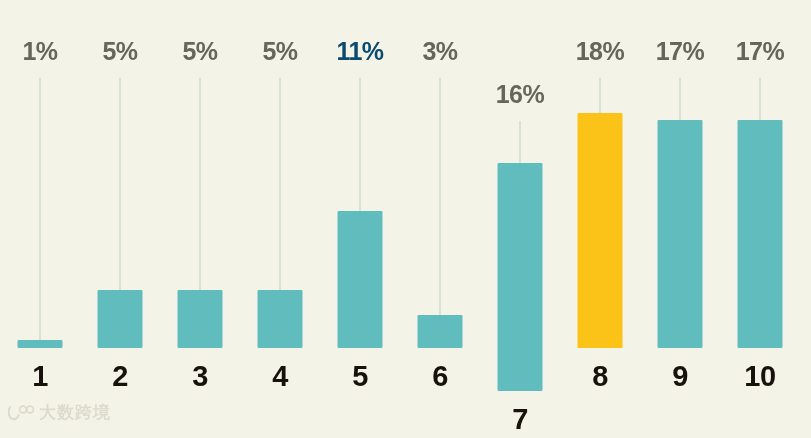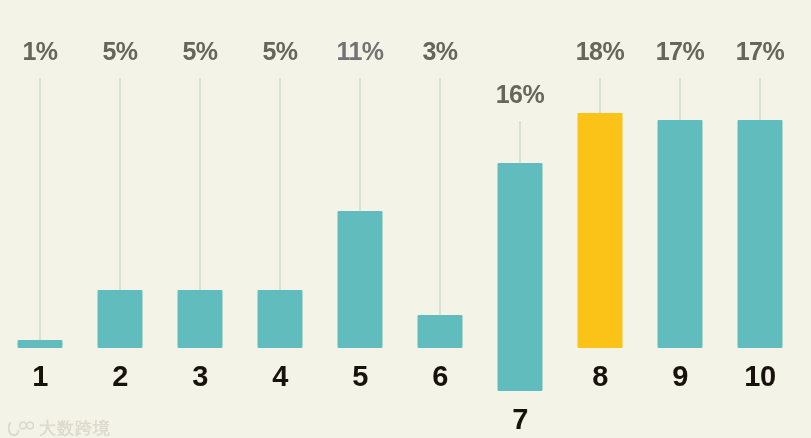--- a/index.html
+++ b/index.html
@@ -87,21 +87,21 @@
     color: #18120c;
     letter-spacing: -0.5px;
     line-height: 36px;
     white-space: nowrap;
   }
 
   
   .watermark {
     position: absolute;
     left: 8px;
-    bottom: 0;
+    bottom: 16px;
     display: flex;
     align-items: center;
     gap: 5px;
     opacity: 0.22;
     pointer-events: none;
   }
   .watermark-mark {
     width: 26px;
     height: 18px;
     position: relative;
@@ -143,21 +143,21 @@
     </div>
 
     <div class="bar-group" style="left:240px; width:80px;">
       <div class="value-label" style="color: rgb(102, 102, 90);">5%</div>
       <div class="leader-line" style="top: 78px; height: 212px; background: rgb(189, 210, 182);"></div>
       <div class="bar teal" style="top: 290px; height: 58px; background: rgb(97, 189, 189);"></div>
       <div class="cat-label" style="color: rgb(24, 18, 12);">4</div>
     </div>
 
     <div class="bar-group" style="left:320px; width:80px;">
-      <div class="value-label" style="color: #737373;">11%</div>
+      <div class="value-label" style="color: #0c4a6e;">11%</div>
       <div class="leader-line" style="top: 78px; height: 133px; background: rgb(189, 210, 182);"></div>
       <div class="bar teal" style="top: 211px; height: 137px; background: rgb(97, 189, 189);"></div>
       <div class="cat-label" style="color: rgb(24, 18, 12);">5</div>
     </div>
 
     <div class="bar-group" style="left:400px; width:80px;">
       <div class="value-label" style="color: rgb(102, 102, 90);">3%</div>
       <div class="leader-line" style="top: 78px; height: 237px; background: rgb(189, 210, 182);"></div>
       <div class="bar teal" style="top: 315px; height: 33px; background: rgb(97, 189, 189);"></div>
       <div class="cat-label" style="color: rgb(24, 18, 12);">6</div>

